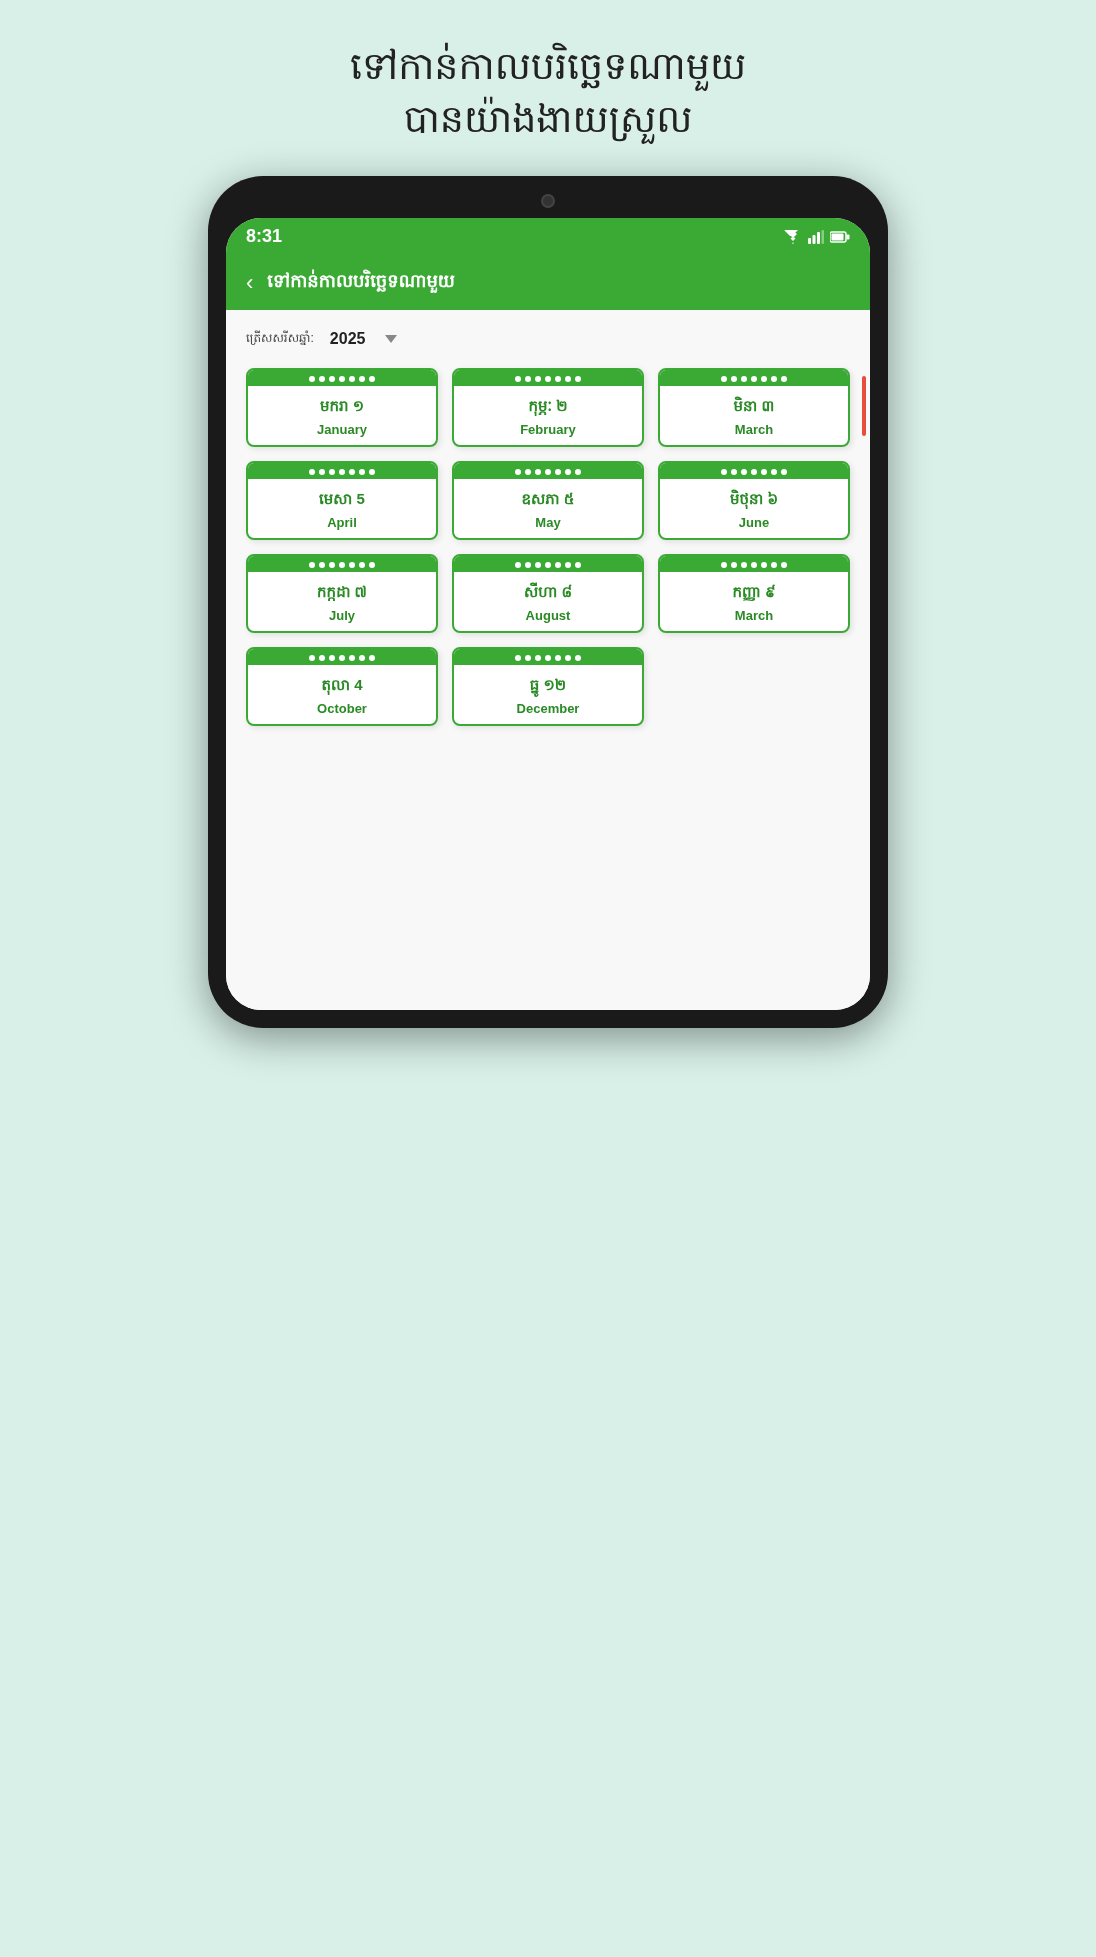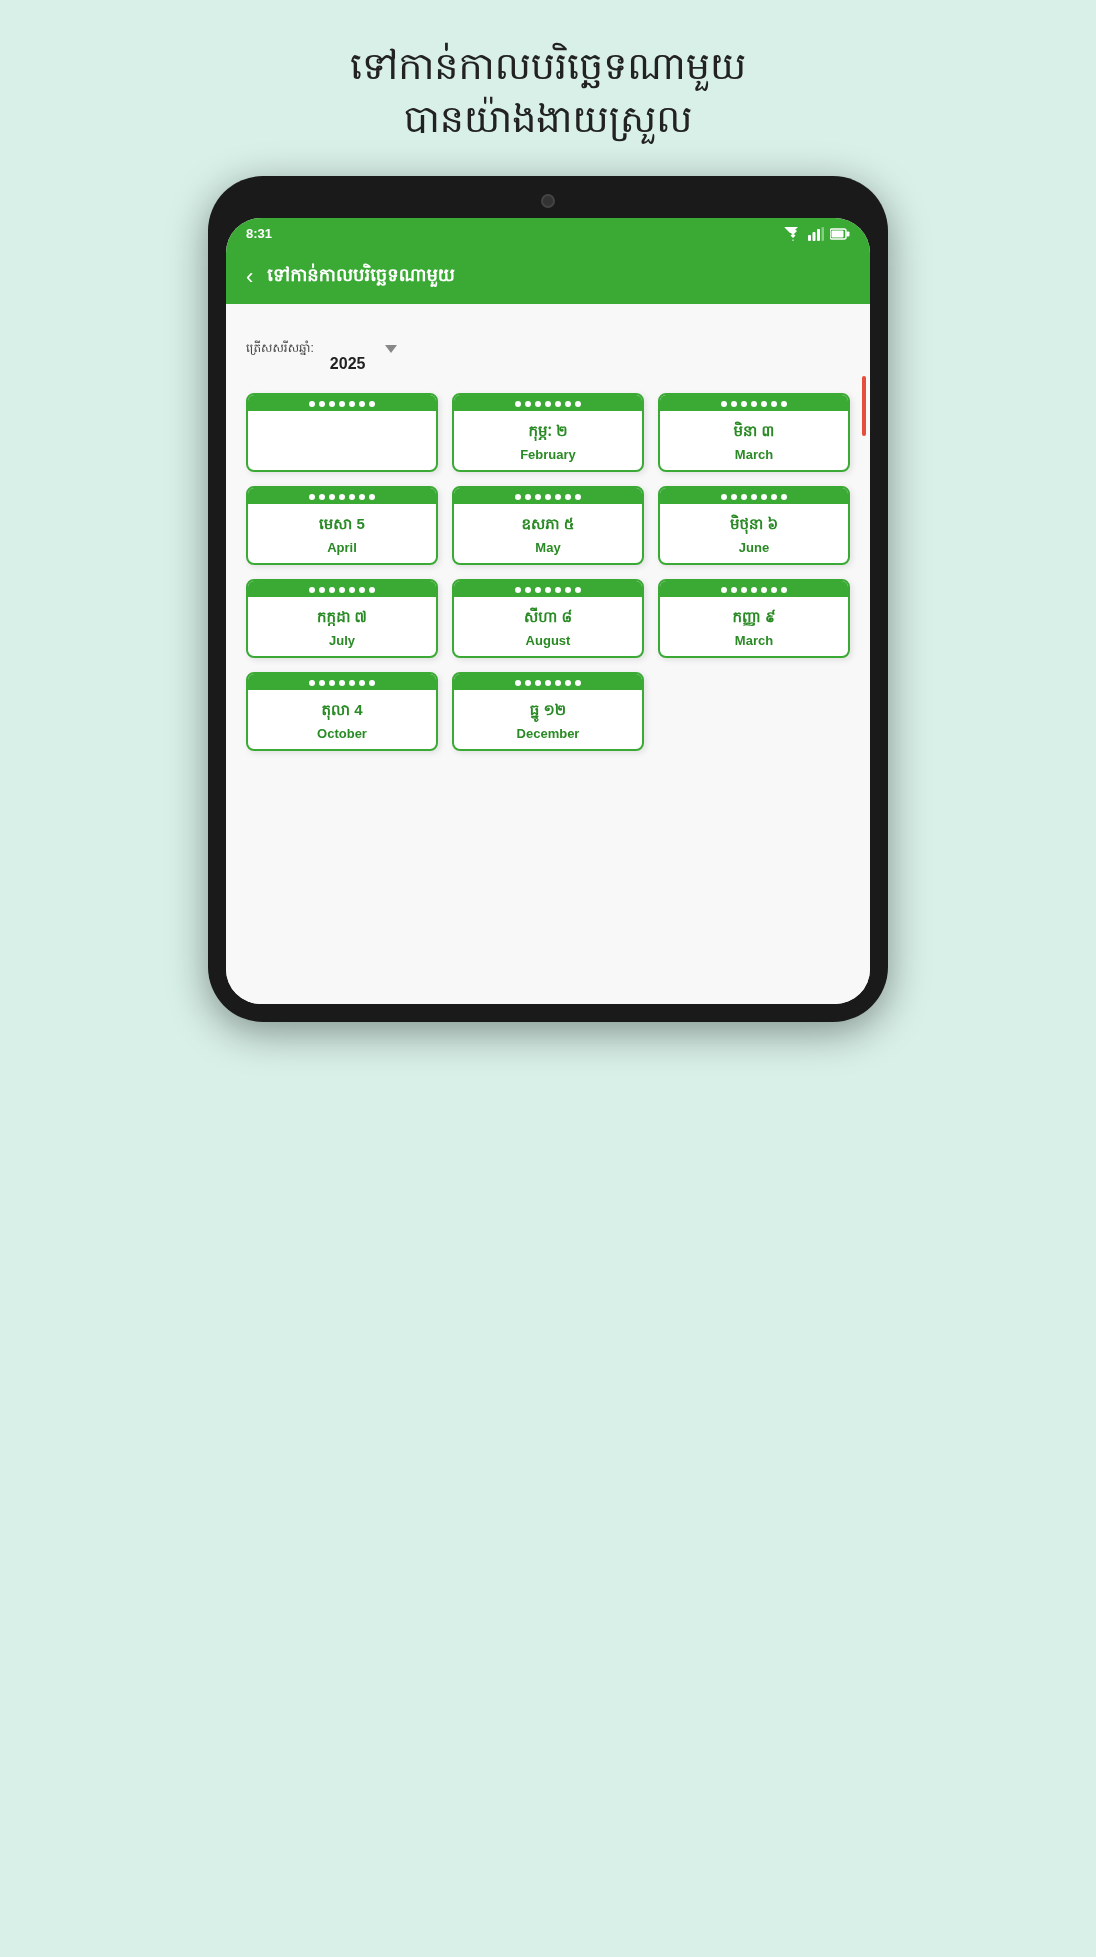--- a/index.html
+++ b/index.html
@@ -49,21 +49,21 @@
     }
 
     
     .status-bar {
       background: #3aaa35;
       display: flex;
       justify-content: space-between;
       align-items: center;
       padding: 8px 20px;
       color: white;
-      font-size: 13px;
+      font-size: 18px;
       font-weight: bold;
     }
 
     .status-icons {
       display: flex;
       align-items: center;
       gap: 6px;
     }
 
     
@@ -105,21 +105,20 @@
 
     .year-label {
       font-size: 12px;
       color: #444;
     }
 
     .year-value {
       font-size: 16px;
       font-weight: bold;
       color: #222;
-      margin-top: 31px;
     }
 
     .year-dropdown-arrow {
       width: 0;
       height: 0;
       border-left: 6px solid transparent;
       border-right: 6px solid transparent;
       border-top: 8px solid #888;
       margin-left: 4px;
     }
@@ -249,20 +248,24 @@
               <div class="dot-row">
                 <div class="dot"></div>
                 <div class="dot"></div>
                 <div class="dot"></div>
                 <div class="dot"></div>
                 <div class="dot"></div>
                 <div class="dot"></div>
                 <div class="dot"></div>
               </div>
             </div>
+            <div class="month-card-body">
+              <div class="month-khmer">មករា  ១</div>
+              <div class="month-english">January</div>
+            </div>
           </div>
           <div class="month-card">
             <div class="month-card-header">
               <div class="dot-row">
                 <div class="dot"></div>
                 <div class="dot"></div>
                 <div class="dot"></div>
                 <div class="dot"></div>
                 <div class="dot"></div>
                 <div class="dot"></div>

